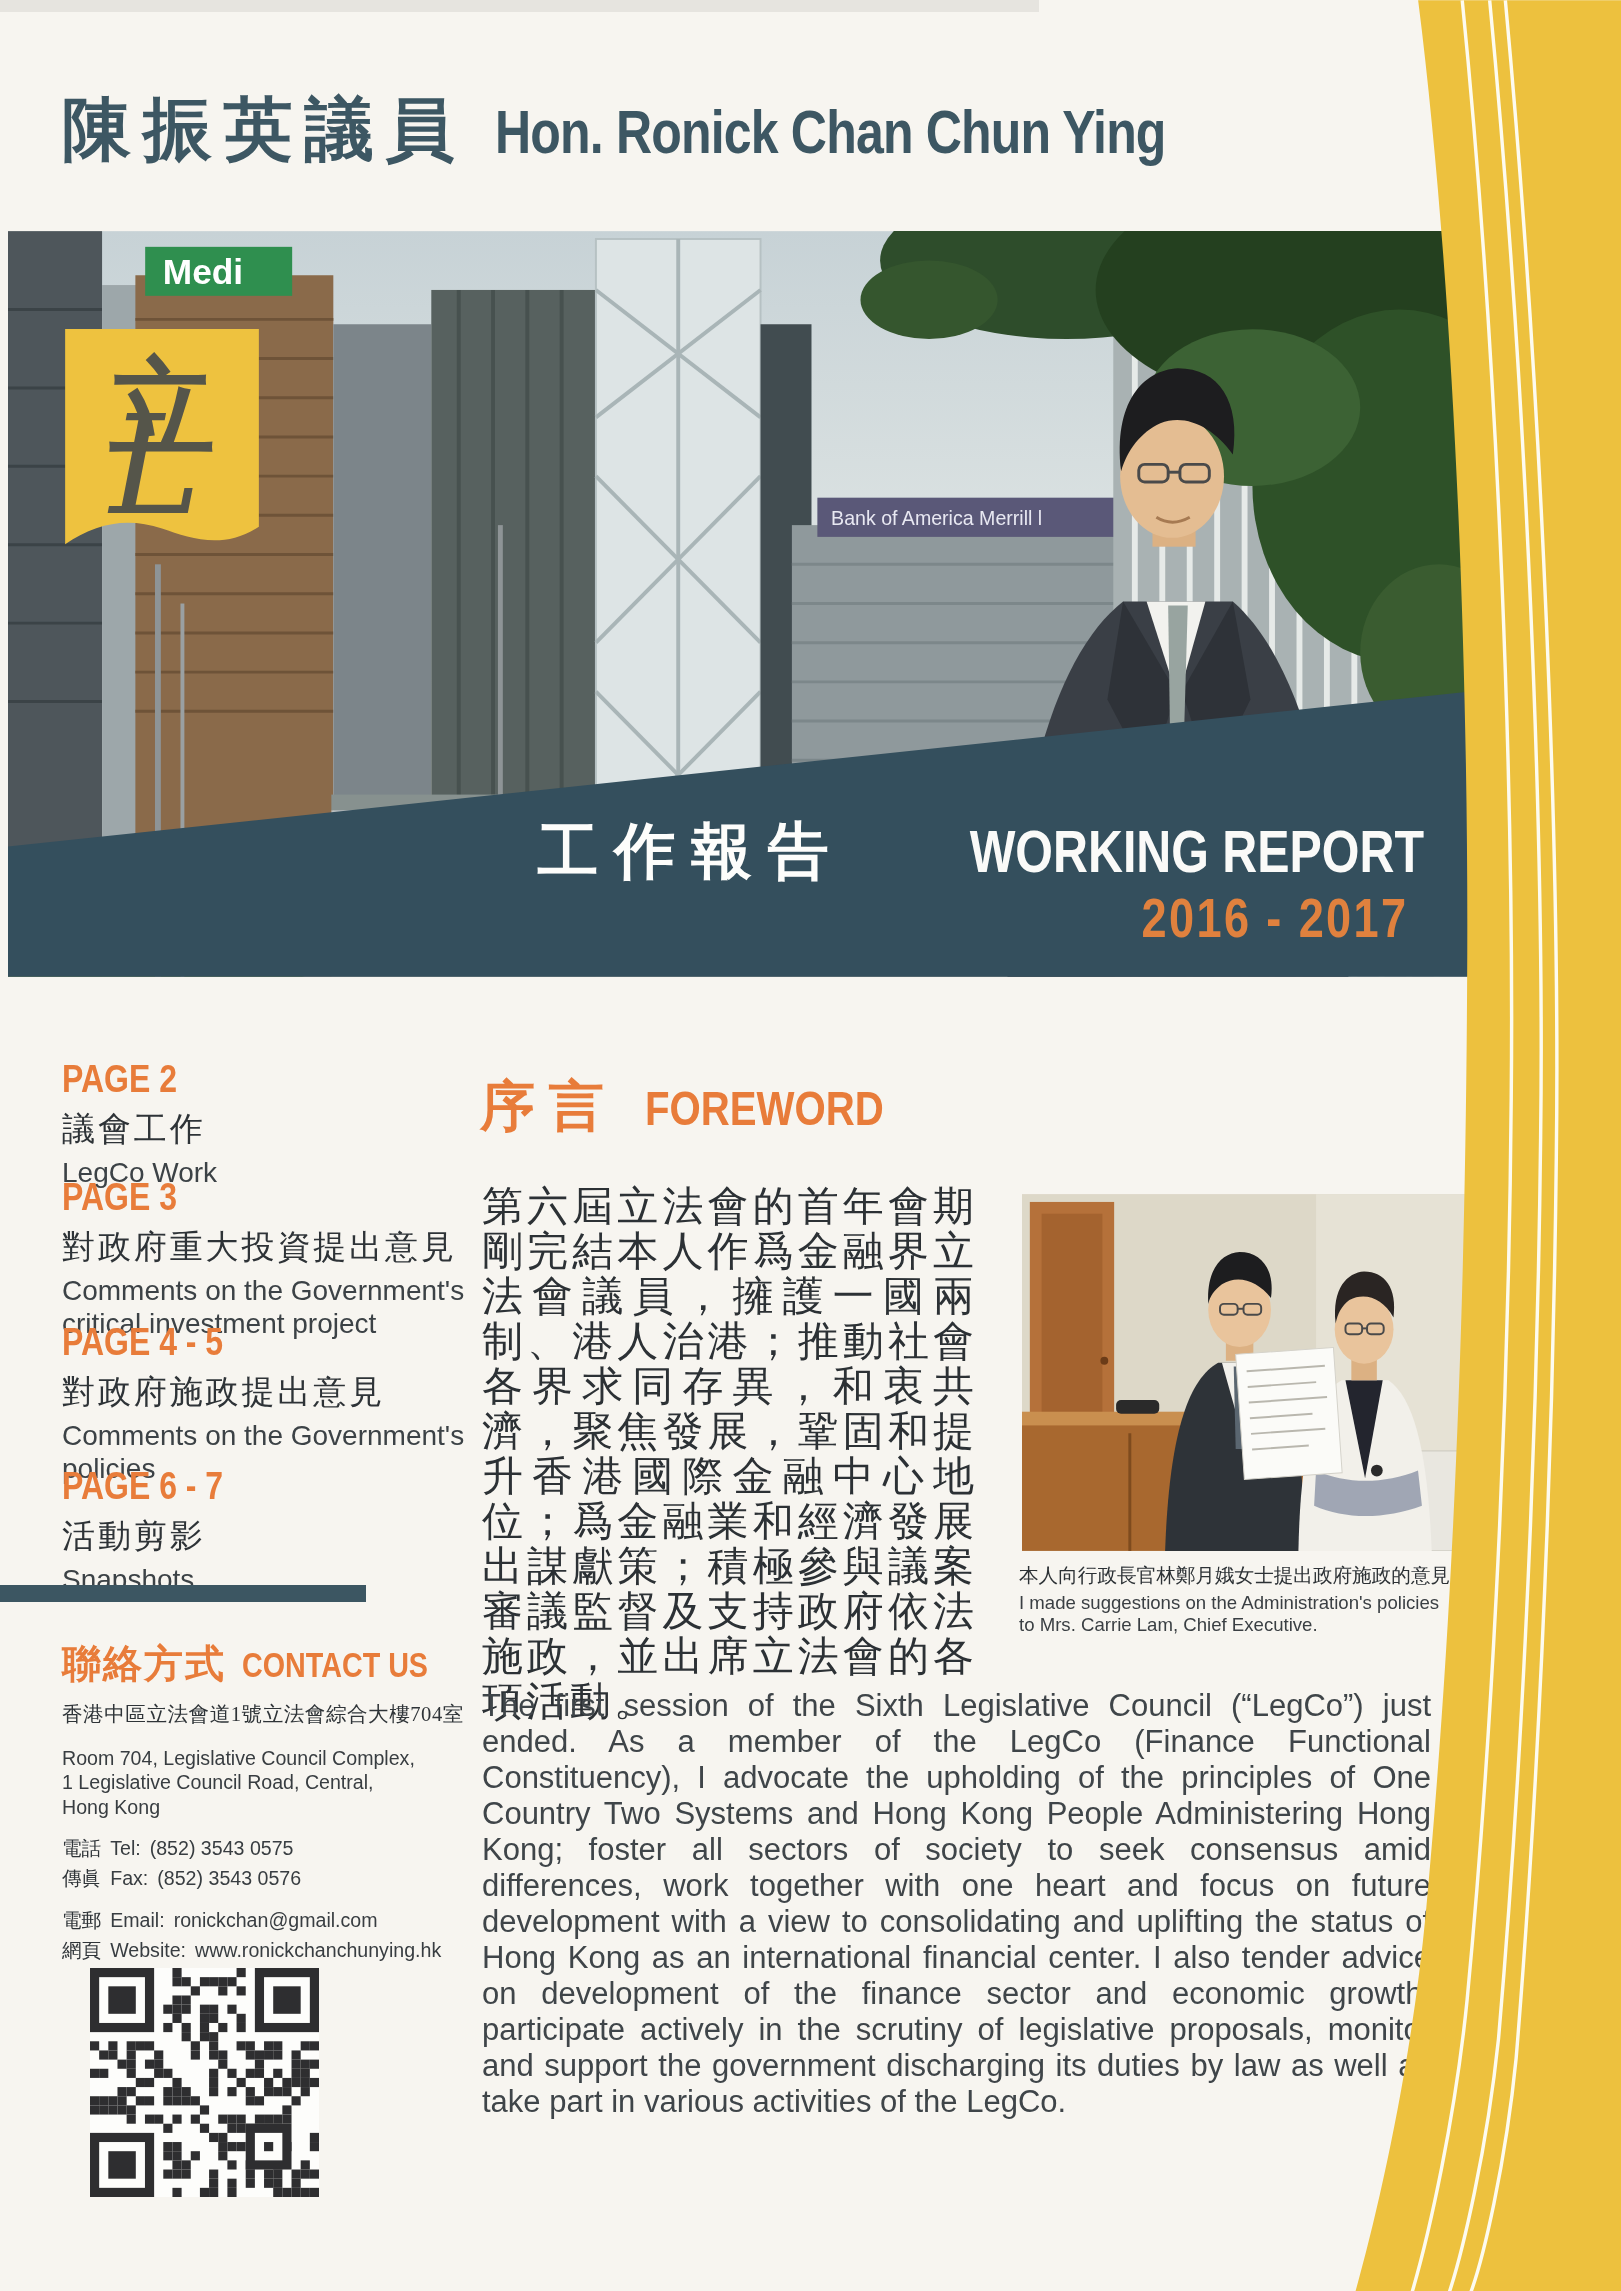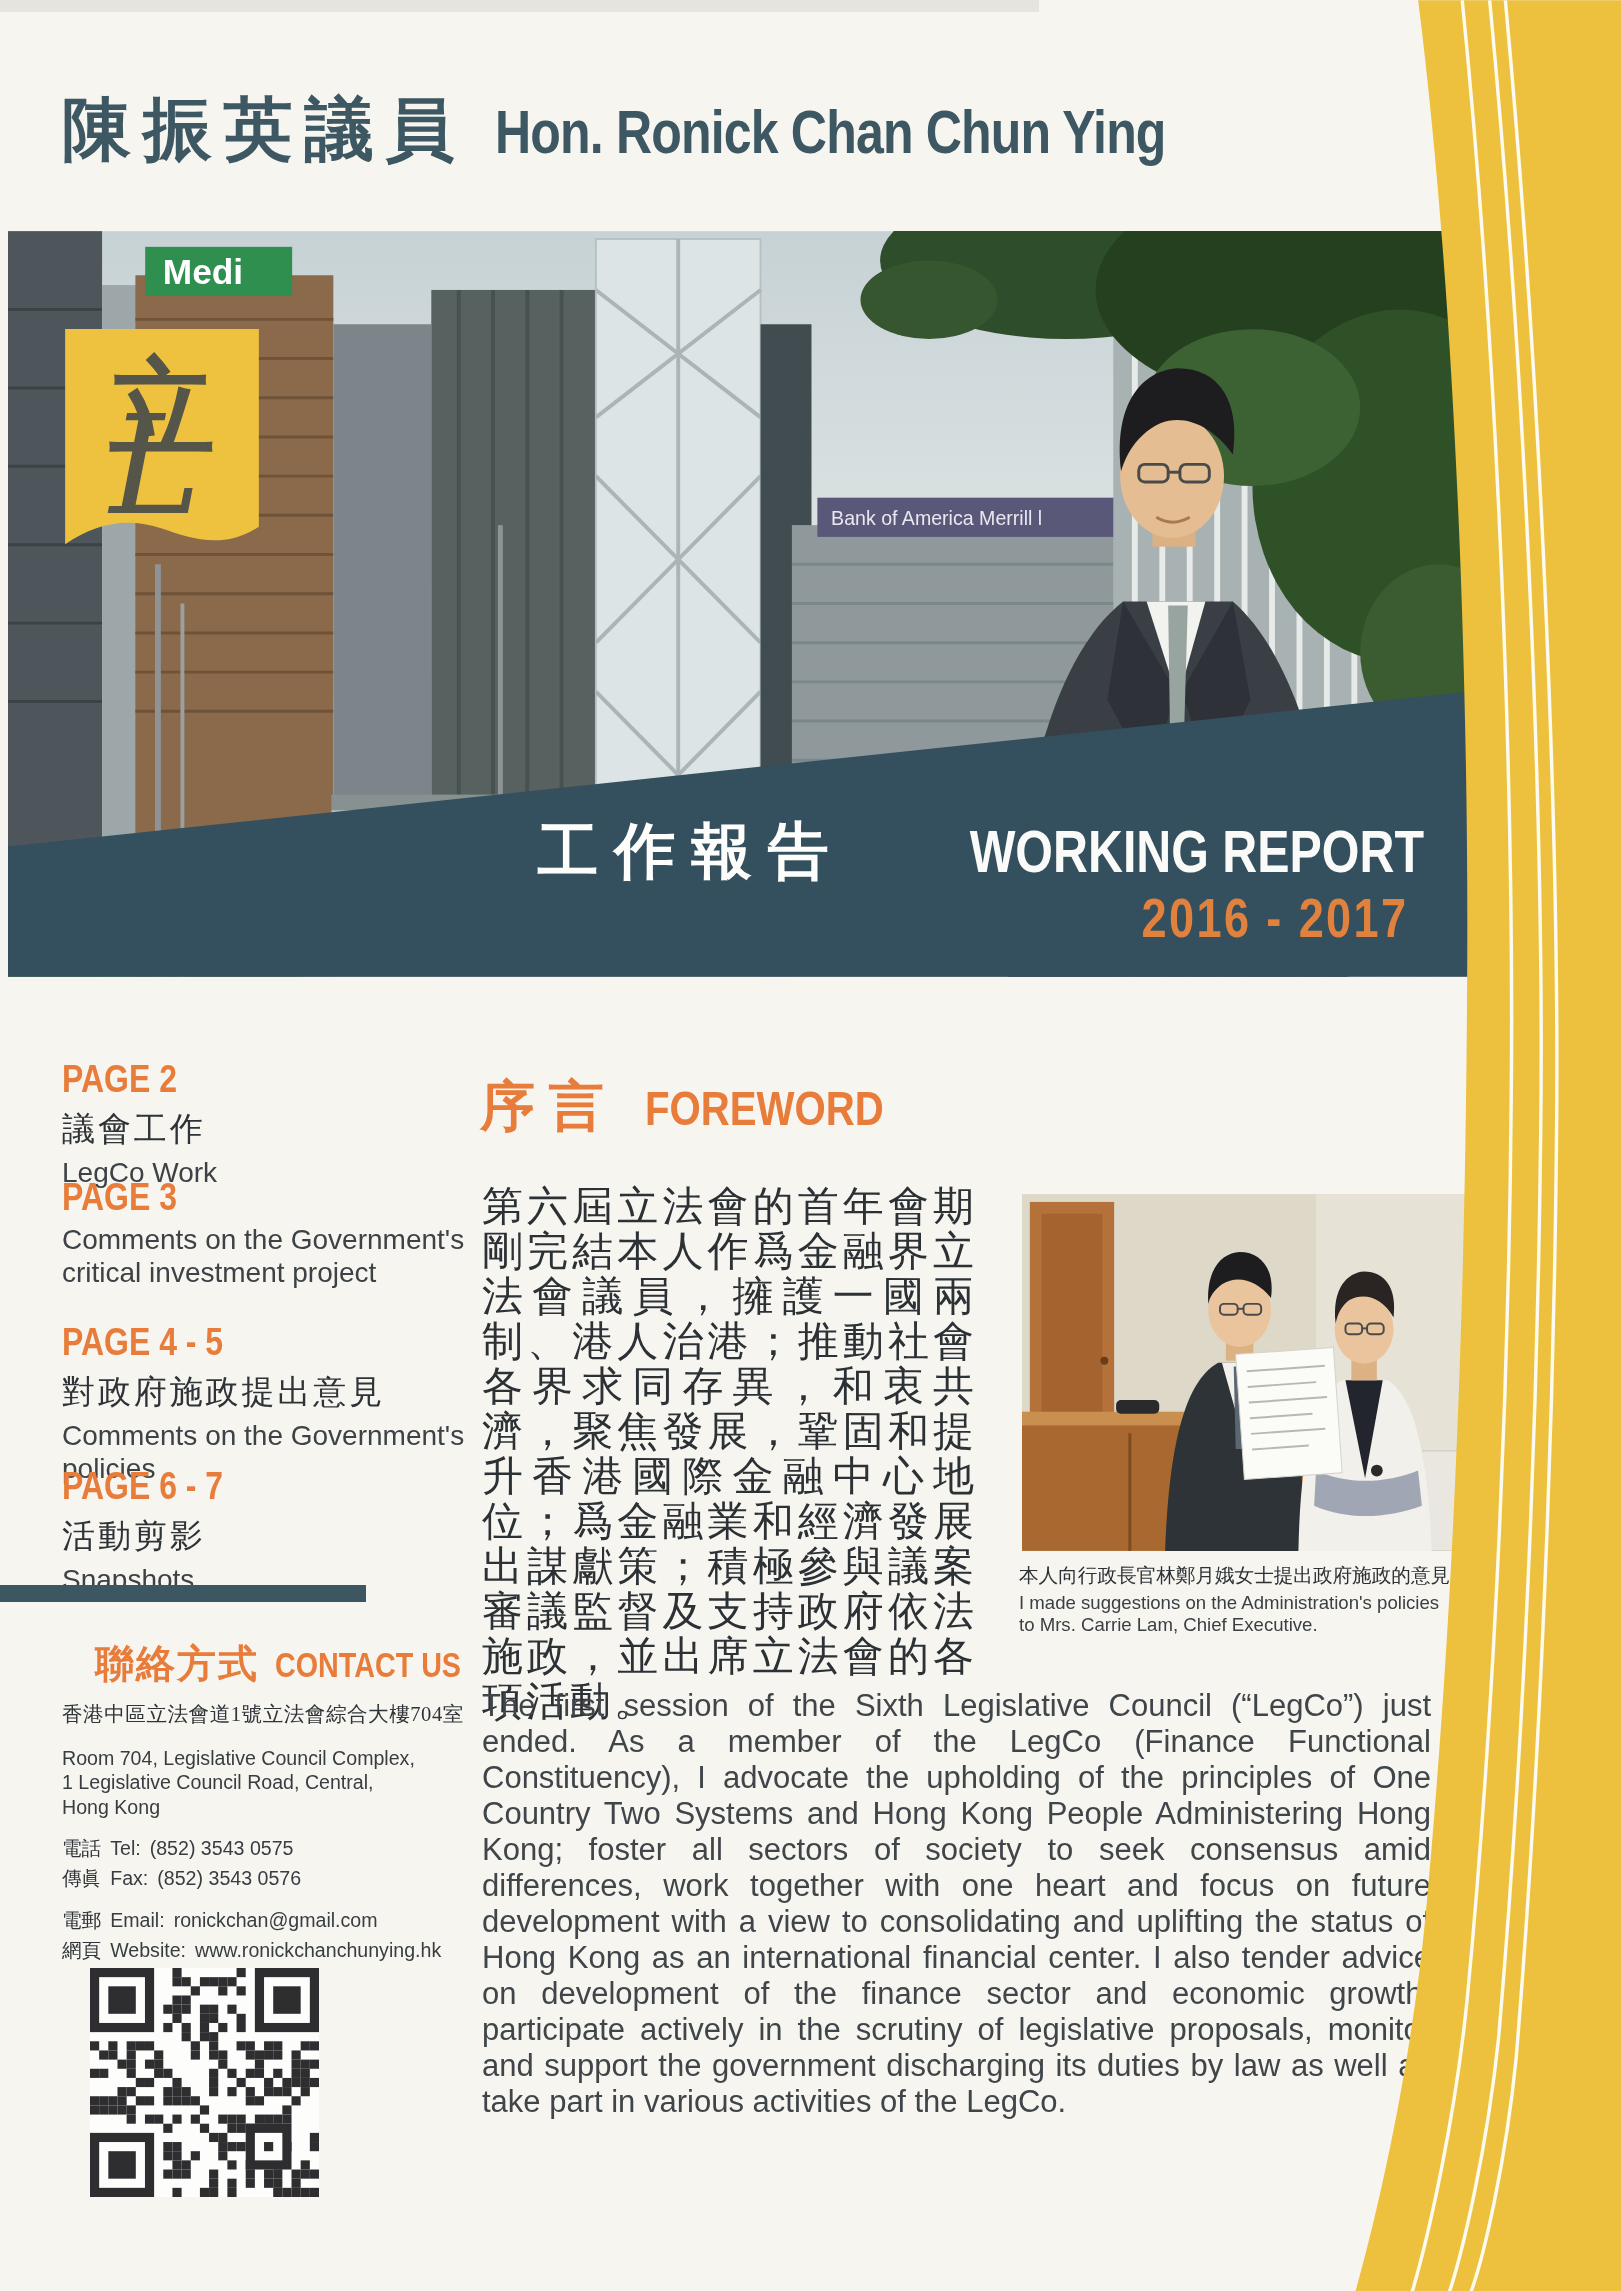--- a/index.html
+++ b/index.html
@@ -33,21 +33,21 @@
   .toc{left:62px;top:1051px;width:426px;}
   .toc-item{position:absolute;left:0;width:426px;}
   .pg{color:#e87c3a;font-weight:bold;font-size:39px;letter-spacing:0;}
   .toc-zh{font-family:"Liberation Serif","DejaVu Serif",serif;font-size:33px;color:#2e3337;letter-spacing:2.9px;margin-top:5.9px;}
   .toc-en{font-size:28px;color:#3c4246;line-height:33px;margin-top:3.9px;}
 
   .divider{left:0;top:1585px;width:366px;height:16.7px;background:#3c5662;}
 
   
   .contact{left:62px;top:1637px;width:431px;}
-  .c-head{display:flex;align-items:baseline;gap:15.7px;white-space:nowrap;margin-left:33px;}
+  .c-head{display:flex;align-items:baseline;gap:15.7px;white-space:nowrap;}
   .c-head-zh{font-family:"Liberation Serif","DejaVu Serif",serif;font-weight:bold;font-size:39px;color:#e87c3a;letter-spacing:2px;}
   .c-head-en{font-weight:bold;font-size:35px;color:#e87c3a;}
   .c-addr-zh{font-family:"Liberation Serif","DejaVu Serif",serif;font-size:20.6px;color:#2f3438;margin-top:9px;letter-spacing:0.5px;}
   .c-addr-en{font-size:19.6px;color:#383d41;line-height:24.5px;margin-top:17.6px;}
   .c-row{display:flex;gap:9px;font-size:19.6px;color:#383d41;margin-top:2.9px;align-items:baseline;white-space:nowrap;}
   .c-zh{font-family:"Liberation Serif","DejaVu Serif",serif;font-size:19.6px;color:#2f3438;}
   .c-gap{margin-top:15.7px;}
 
   .qr{left:90px;top:1968px;width:229px;height:229px;background:#fdfdfb;}
 
@@ -243,20 +243,21 @@
   </svg>
 
   <div class="abs toc">
     <div class="toc-item" style="top:5.9px;">
       <div><span class="pg cond">PAGE 2</span></div>
       <div class="toc-zh">議會工作</div>
       <div class="toc-en">LegCo Work</div>
     </div>
     <div class="toc-item" style="top:124px;">
       <div><span class="pg cond">PAGE 3</span></div>
+      <div class="toc-zh">對政府重大投資提出意見</div>
       <div class="toc-en">Comments on the Government's critical investment project</div>
     </div>
     <div class="toc-item" style="top:269px;">
       <div><span class="pg cond">PAGE 4 - 5</span></div>
       <div class="toc-zh">對政府施政提出意見</div>
       <div class="toc-en">Comments on the Government's policies</div>
     </div>
     <div class="toc-item" style="top:413px;">
       <div><span class="pg cond">PAGE 6 - 7</span></div>
       <div class="toc-zh">活動剪影</div>

